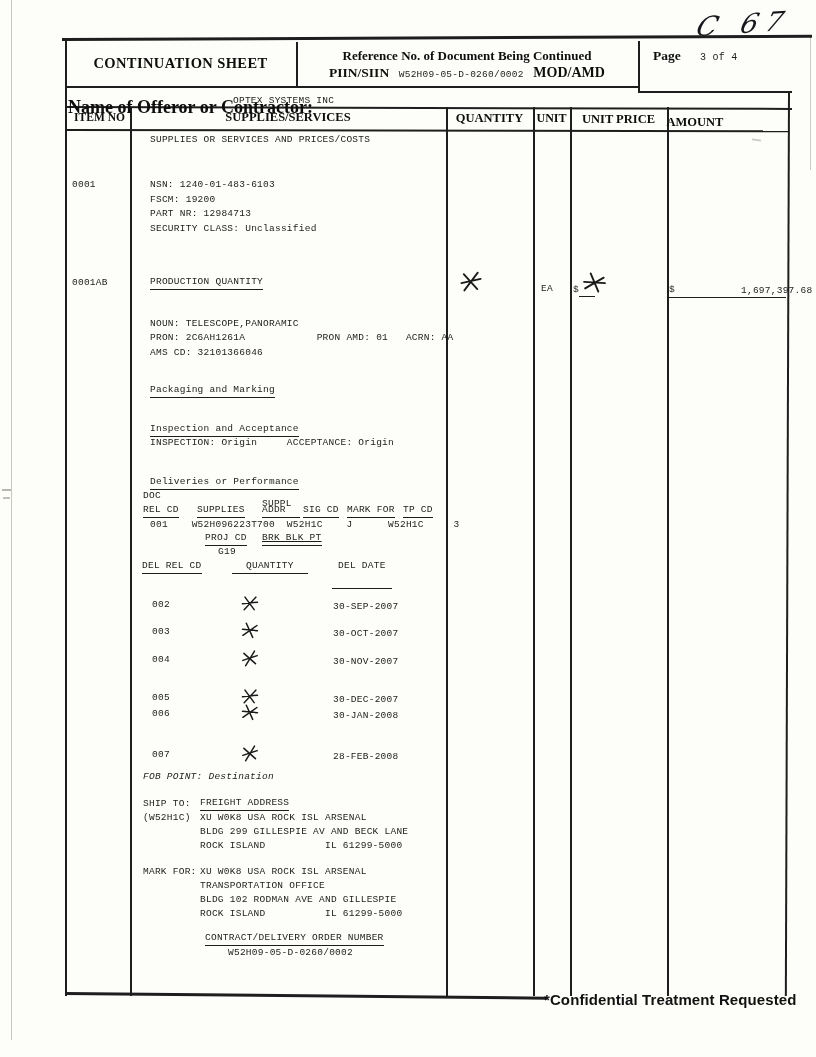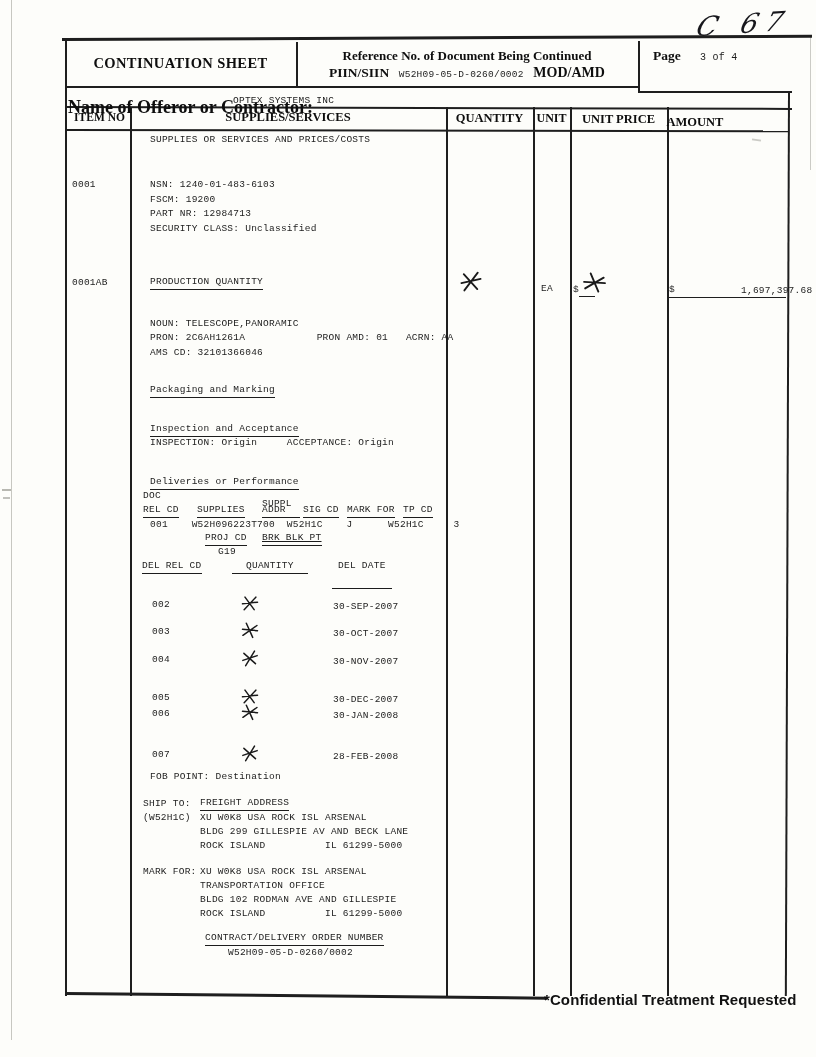--- a/index.html
+++ b/index.html
@@ -206,21 +206,21 @@
         <span class="m code">007</span>
         <span class="star" style="transform: rotate(-12deg);">
           <svg viewBox="0 0 24 24" width="20" height="20">
             <path d="M5 20 L19 5 M6 5 L17 20 M3 13 L21 11" stroke="#1a1a1a" stroke-width="1.8" fill="none" stroke-linecap="round"></path>
           </svg>
         </span>
         <span class="m date">28-FEB-2008</span>
       </div>
     </div>
 
-  <div class="m" style="left:150px;top:771px;">FOB POINT: Destination</div>
+  <div class="m" style="left:143px;top:771px;font-style:italic;">FOB POINT: Destination</div>
 
   <div class="m" style="left:143px;top:798px;">SHIP TO:</div>
   <div class="m ul" style="left:200px;top:797px;">FREIGHT ADDRESS</div>
   <div class="m" style="left:143px;top:812px;">(W52H1C)</div>
   <div class="m" style="left:200px;top:812px;">XU W0K8 USA ROCK ISL ARSENAL</div>
   <div class="m" style="left:200px;top:826px;">BLDG 299 GILLESPIE AV AND BECK LANE</div>
   <div class="m" style="left:200px;top:840px;">ROCK ISLAND          IL 61299-5000</div>
 
   <div class="m" style="left:143px;top:866px;">MARK FOR:</div>
   <div class="m" style="left:200px;top:866px;">XU W0K8 USA ROCK ISL ARSENAL</div>

